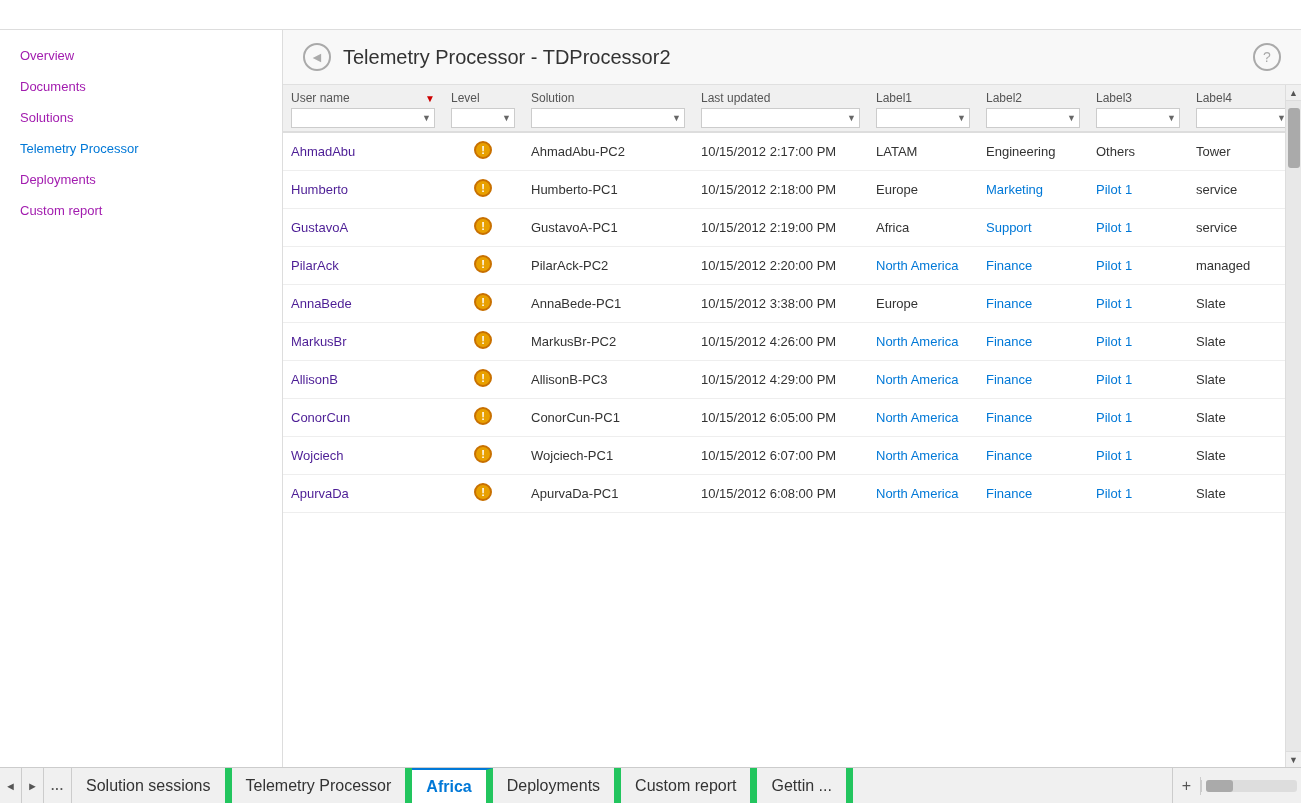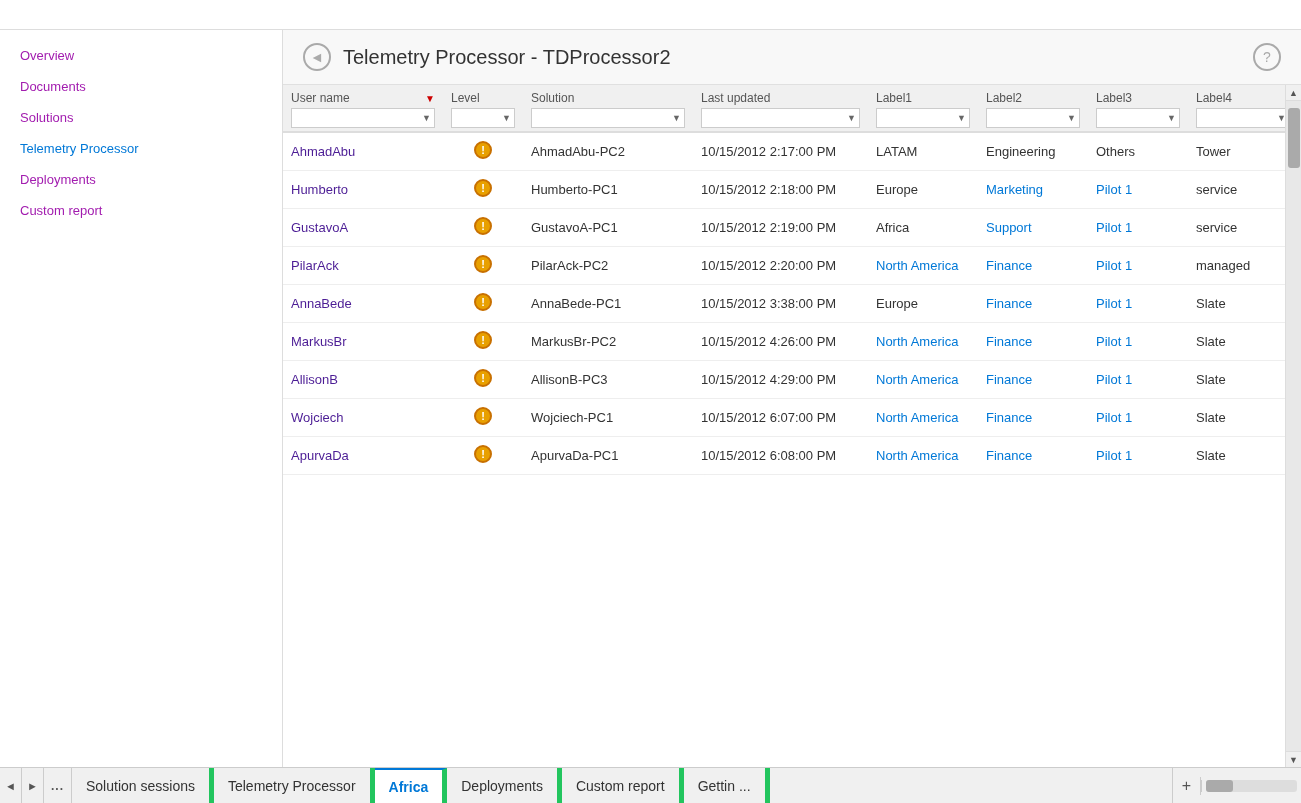--- a/index.html
+++ b/index.html
@@ -257,22 +257,22 @@
       color: #555;
       background: #f0f0f0;
       letter-spacing: 1px;
     }
 
     .tab {
       padding: 0 14px;
       display: flex;
       align-items: center;
       cursor: pointer;
-      border-right: 5px solid #22c55e;
-      font-size: 14px;
+      border-right: 7px solid #22c55e;
+      font-size: 16px;
       color: #333;
       white-space: nowrap;
       background: #f0f0f0;
     }
     .tab.active {
       background: #fff;
       color: #0078d7;
       font-weight: 600;
       border-top: 2px solid #0078d7;
     }
@@ -574,20 +574,30 @@
                 <td><span class="label-link">North America</span></td>
                 <td><span class="label-link">Finance</span></td>
                 <td><span class="label-link">Pilot 1</span></td>
                 <td>Slate</td>
               </tr>
               <tr>
                 <td><span class="user-link">AllisonB</span></td>
                 <td style="text-align: center;"><span class="level-icon"></span></td>
                 <td>AllisonB-PC3</td>
                 <td>10/15/2012 4:29:00 PM</td>
+                <td><span class="label-link">North America</span></td>
+                <td><span class="label-link">Finance</span></td>
+                <td><span class="label-link">Pilot 1</span></td>
+                <td>Slate</td>
+              </tr>
+              <tr>
+                <td><span class="user-link">ConorCun</span></td>
+                <td style="text-align: center;"><span class="level-icon"></span></td>
+                <td>ConorCun-PC1</td>
+                <td>10/15/2012 6:05:00 PM</td>
                 <td><span class="label-link">North America</span></td>
                 <td><span class="label-link">Finance</span></td>
                 <td><span class="label-link">Pilot 1</span></td>
                 <td>Slate</td>
               </tr>
               <tr>
                 <td><span class="user-link">Wojciech</span></td>
                 <td style="text-align: center;"><span class="level-icon"></span></td>
                 <td>Wojciech-PC1</td>
                 <td>10/15/2012 6:07:00 PM</td>

